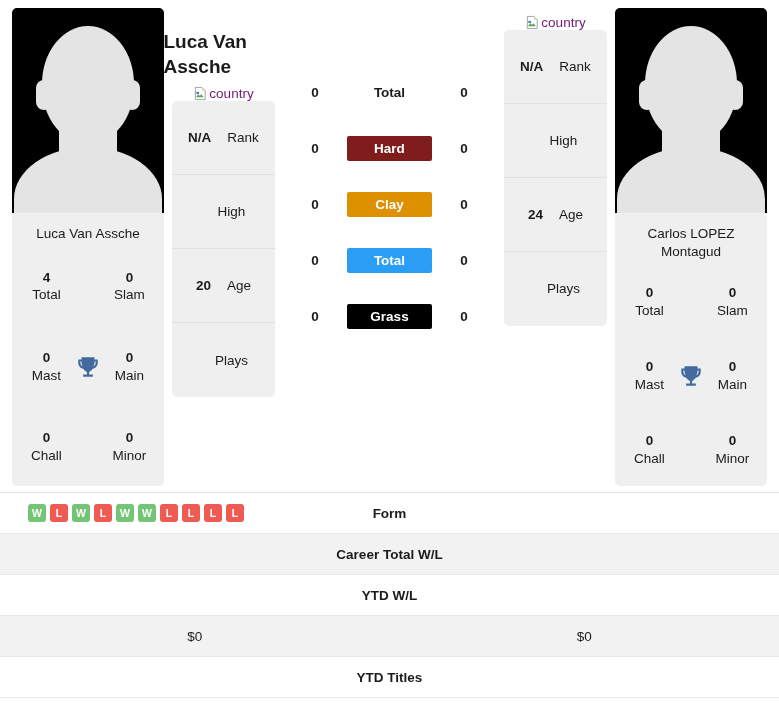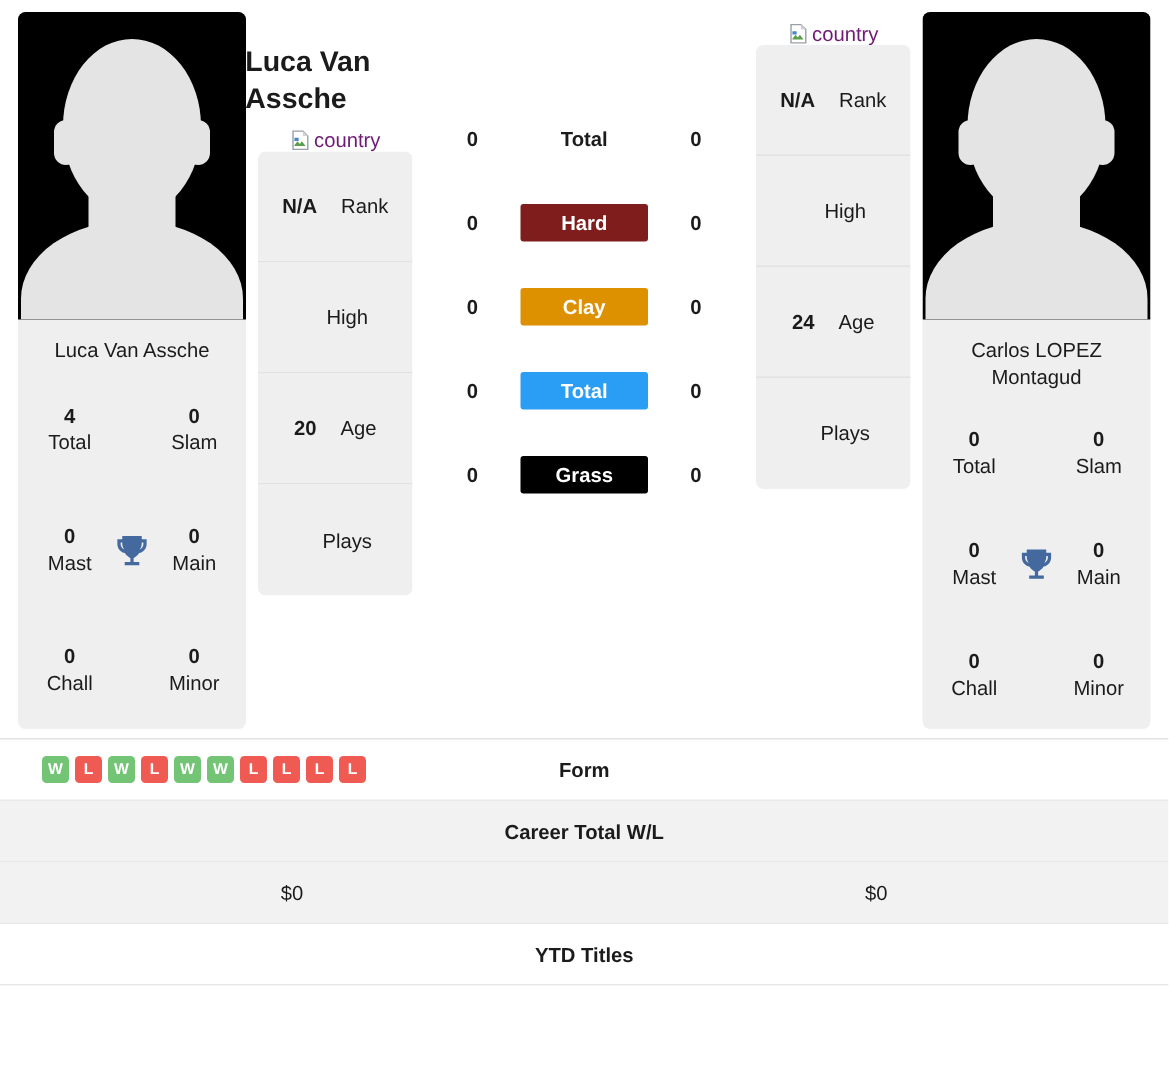--- a/index.html
+++ b/index.html
@@ -483,20 +483,25 @@
       <div class="form-badges" id="right-form-badges"></div>
     </div>
   </div>
 
   <div class="trow alt">
     <div class="tcell left"></div>
     <div class="tcell mid">Career Total W/L</div>
     <div class="tcell right"></div>
   </div>
 
+  <div class="trow">
+    <div class="tcell left"></div>
+    <div class="tcell mid">YTD W/L</div>
+    <div class="tcell right"></div>
+  </div>
 
   <div class="trow alt">
     <div class="tcell left">$0</div>
     <div class="tcell right">$0</div>
   </div>
 
   <div class="trow">
     <div class="tcell left"></div>
     <div class="tcell mid">YTD Titles</div>
     <div class="tcell right"></div>

